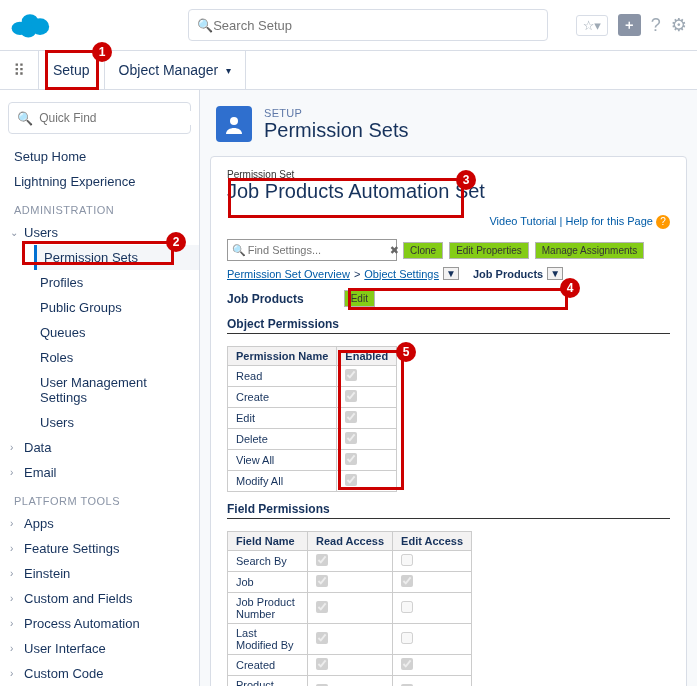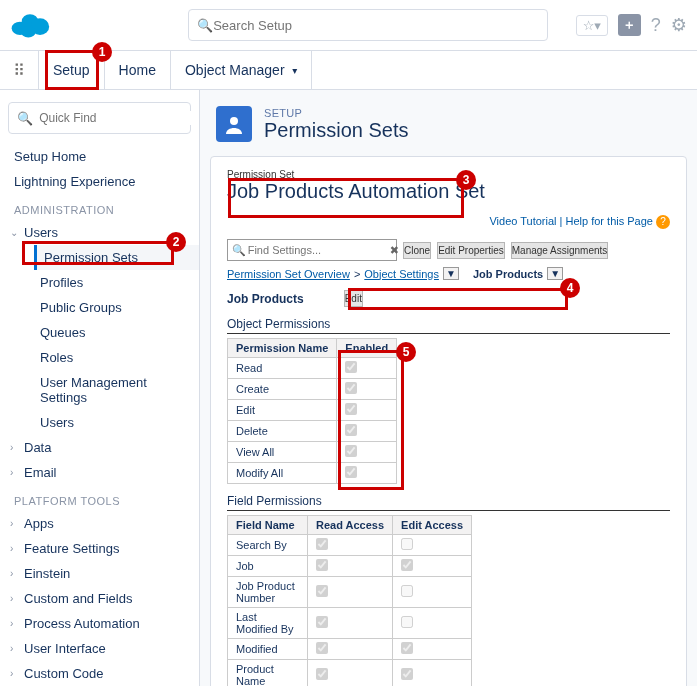--- a/index.html
+++ b/index.html
@@ -33,26 +33,26 @@
 .banner h1{font-size:20px;font-weight:400}
 .panel{background:#fff;border:1px solid #d8dde6;border-radius:4px;margin:0 10px 10px;padding:12px 16px}
 .psbox{margin-bottom:12px}
 .psbox .lbl{font-size:10px;color:#333}
 .psbox .name{font-size:20px}
 .help{text-align:right;font-size:11px;color:#015ba7}
 .help a{color:#015ba7;cursor:pointer}
 .toolbar{display:flex;align-items:center;gap:6px;margin:10px 0 6px}
 .find{border:1px solid #999;height:22px;display:flex;align-items:center;padding:0 4px;background:#fff;width:170px}
 .find input{border:0;outline:0;flex:1;font-size:11px;margin-left:2px}
-.btn{background:#e5e5e5;border:1px solid #b5b5b5;padding:2px 0;font-size:10px;cursor:pointer;color:#333}
+.btn{background:#84cc16;border:1px solid #b5b5b5;padding:2px 6px;font-size:10px;cursor:pointer;color:#333}
 .crumb{font-size:11px;margin:6px 0 10px;display:flex;align-items:center;gap:4px}
 .crumb a{color:#015ba7;text-decoration:underline;cursor:pointer}
 .dd{border:1px solid #999;padding:0 2px;font-size:10px;background:#f3f2f2;cursor:pointer}
 .sec-h{font-size:12px;font-weight:bold;margin:10px 0 4px;display:flex;align-items:center;gap:40px}
-.sec-h2{font-size:12px;font-weight:normal;border-bottom:1px solid #333;padding-bottom:2px;margin:10px 0 4px}
+.sec-h2{font-size:12px;font-weight:bold;border-bottom:1px solid #333;padding-bottom:2px;margin:10px 0 12px}
 table{border-collapse:collapse;font-size:11px}
 th,td{border:1px solid #ccc;padding:3px 8px;text-align:left}
 th{background:#f3f2f2;font-weight:bold}
 .cb{width:12px;height:12px;accent-color:#0070d2}
 .callout{position:absolute;border:3px solid #c00;z-index:5;pointer-events:none}
 .badge{position:absolute;width:20px;height:20px;border-radius:50%;background:#c00;color:#fff;font-size:12px;font-weight:bold;display:flex;align-items:center;justify-content:center;z-index:6;pointer-events:none}
 </style>
 </head>
 <body>
 
@@ -75,21 +75,20 @@
     <span style="border:1px solid #d8dde6;padding:2px 6px;border-radius:3px">☆▾</span>
     <span style="background:#8a94a6;color:#fff;padding:2px 5px;border-radius:3px;font-weight:bold">＋</span>
     <span style="font-size:18px">?</span>
     <span style="font-size:18px">⚙</span>
   </div>
 </div>
 
 <div class="nav">
   <div class="waffle">⠿</div>
   <div class="tab setup" style="border-left:1px solid #d8dde6">Setup</div>
-  <div class="tab">Home</div>
   <div class="tab"><span>Object Manager</span>&nbsp;&nbsp;<span style="font-size:10px">▾</span></div>
 </div>
 
 <div class="main">
   <div class="side">
     <div class="qf">
       <span style="color:#9faab5">🔍</span>
       <input placeholder="Quick Find" style="">
     </div>
     <a>Setup Home</a>
@@ -254,21 +253,21 @@
               <td style="max-width:80px">Job Product Number</td>
               <td><input type="checkbox" class="cb" disabled="" checked="" style=""></td>
               <td><input type="checkbox" class="cb" disabled="" style=""></td>
             </tr>
             <tr>
               <td style="max-width:80px">Last Modified By</td>
               <td><input type="checkbox" class="cb" disabled="" checked="" style=""></td>
               <td><input type="checkbox" class="cb" disabled="" style=""></td>
             </tr>
             <tr>
-              <td style="max-width:80px">Modified</td>
+              <td style="max-width:80px">Created</td>
               <td><input type="checkbox" class="cb" disabled="" checked="" style=""></td>
               <td><input type="checkbox" class="cb" disabled="" checked="" style=""></td>
             </tr>
             <tr>
               <td style="max-width:80px">Product Name</td>
               <td><input type="checkbox" class="cb" disabled="" checked="" style=""></td>
               <td><input type="checkbox" class="cb" disabled="" checked="" style=""></td>
             </tr>
             <tr>
               <td style="max-width:80px">Qty</td>

